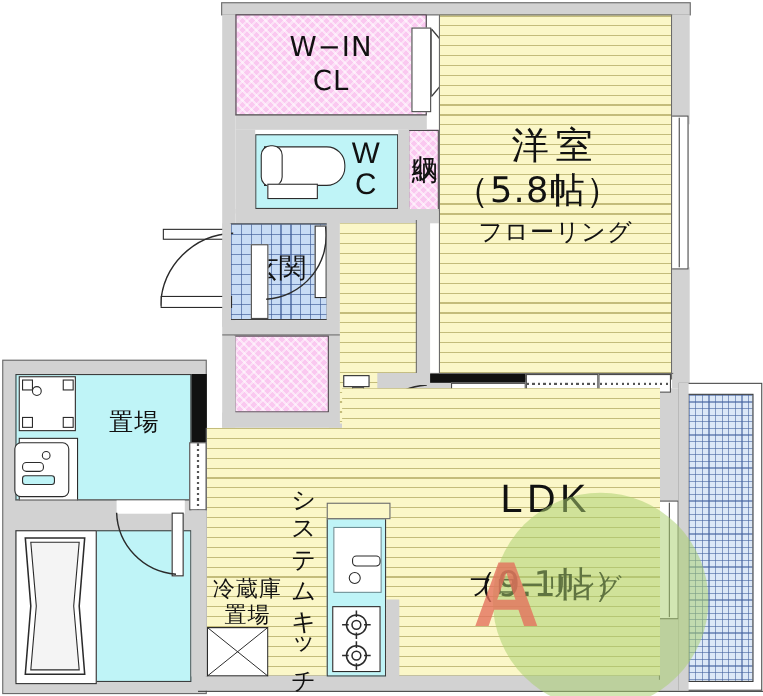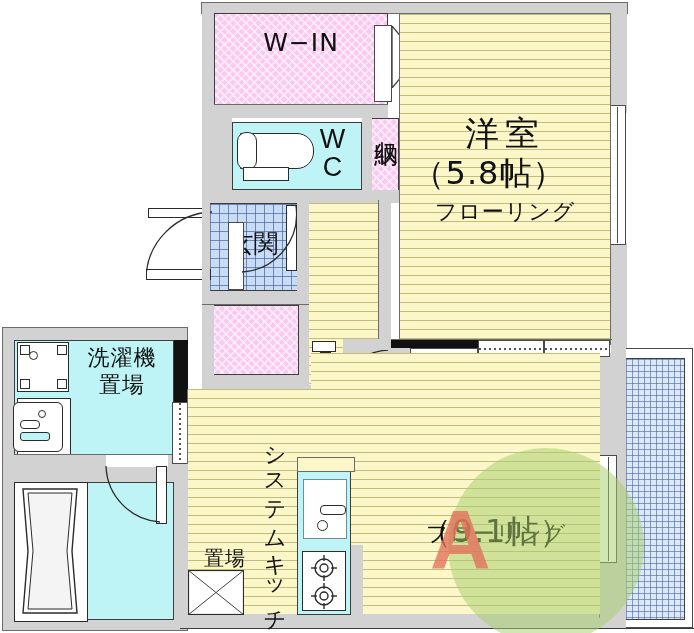--- a/index.html
+++ b/index.html
@@ -115,20 +115,21 @@
 
   <div class="b white" style="left:599px;top:455px;width:18px;height:108px;"></div>
   <div class="b" style="left:608px;top:457px;width:1px;height:104px;background:#4a4a4a;"></div>
 
   <div class="b" style="left:617px;top:348px;width:76px;height:280px;border:1px solid #4a4a4a;background:#ffffff;"></div>
   <div class="b tilebal" style="left:625px;top:358px;width:60px;height:262px;"></div>
   <div class="b wallplain" style="left:617px;top:348px;width:9px;height:280px;"></div>
 
   <div class="b pinkrm" style="left:214px;top:13px;width:174px;height:92px;"></div>
   <div class="lab jp" style="left:214px;top:28px;width:174px;font-size:25px;">W−IN</div>
+  <div class="lab jp" style="left:214px;top:59px;width:174px;font-size:25px;">CL</div>
 
   <div class="b white" style="left:374px;top:25px;width:18px;height:77px;"></div>
   <svg class="b" style="left:392px;top:26px;width:26px;height:62px;" viewBox="0 0 26 62">
     <polygon points="0,0 26,31 0,62" fill="#ffffff" stroke="#3d3d3d" stroke-width="1.3"></polygon>
   </svg>
 
   <div class="b cyanrm" style="left:232px;top:122px;width:130px;height:68px;"></div>
   <div class="lab" style="left:310px;top:124px;width:46px;font-size:27px;">W</div>
   <div class="lab" style="left:310px;top:152px;width:46px;font-size:27px;">C</div>
 
@@ -189,21 +190,20 @@
   <div class="b wallplain" style="left:343px;top:339px;width:48px;height:15px;"></div>
   <div class="b wallblack" style="left:391px;top:340px;width:19px;height:8px;"></div>
 
   <div class="b whiteNB" style="left:312px;top:341px;width:24px;height:11px;border:1px solid #2b2b2b;"></div>
   <div class="b" style="left:320px;top:352px;width:11px;height:58px;background:#fff;border:1.4px solid #2b2b2b;"></div>
   <svg class="b" style="left:330px;top:350px;width:62px;height:62px;" viewBox="0 0 62 62">
     <path d="M 0 60 A 62 62 0 0 1 58 0" fill="none" stroke="#2b2b2b" stroke-width="1.3"></path>
   </svg>
 
   <div class="b cyanrm" style="left:14px;top:340px;width:160px;height:115px;"></div>
-  <div class="lab jp" style="left:68px;top:345px;width:108px;font-size:22px;">洗濯機</div>
   <div class="lab jp" style="left:68px;top:372px;width:108px;font-size:22px;">置場</div>
 
   <div class="fix" style="left:17px;top:342px;width:50px;height:48px;"></div>
   <div class="fix" style="left:20px;top:345px;width:8px;height:8px;"></div>
   <div class="fix" style="left:57px;top:345px;width:8px;height:8px;"></div>
   <div class="fix" style="left:20px;top:379px;width:8px;height:8px;"></div>
   <div class="fix" style="left:57px;top:379px;width:8px;height:8px;"></div>
   <div class="fix" style="left:29px;top:351px;width:7px;height:7px;border-radius:50%;"></div>
 
   <div class="fix" style="left:17px;top:398px;width:52px;height:56px;"></div>
@@ -229,25 +229,27 @@
     <path d="M 2 0 A 58 58 0 0 0 56 56" fill="none" stroke="#2b2b2b" stroke-width="1.3"></path>
   </svg>
 
   <div class="b wallblack" style="left:174px;top:340px;width:14px;height:62px;"></div>
   <div class="b slidedotV" style="left:172px;top:402px;width:16px;height:62px;"></div>
 
   <div class="b floorwoodNB" style="left:188px;top:389px;width:412px;height:225px;"></div>
   <div class="b floorwoodNB" style="left:311px;top:353px;width:289px;height:40px;"></div>
   <div class="b" style="left:187px;top:389px;width:1px;height:226px;background:#6b6b6b;"></div>
 
+  <div class="lab" style="left:390px;top:432px;width:212px;font-size:36px;letter-spacing:4px;">LDK</div>
   <div class="lab jp" style="left:390px;top:477px;width:212px;font-size:32px;letter-spacing:1px;margin-top:36px;">（9.1帖）</div>
   <div class="lab jp" style="left:390px;top:521px;width:212px;font-size:22px;letter-spacing:1px;">フローリング</div>
 
   <div class="lab jp vert" style="left:258px;top:432px;width:30px;height:178px;font-size:22px;">システムキッチン</div>
 
+  <div class="lab jp" style="left:186px;top:524px;width:78px;font-size:20px;">冷蔵庫</div>
   <div class="lab jp" style="left:186px;top:547px;width:78px;font-size:20px;">置場</div>
   <svg class="b" style="left:188px;top:570px;width:56px;height:45px;" viewBox="0 0 56 45">
     <rect x="0.5" y="0.5" width="55" height="44" fill="#fff" stroke="#2b2b2b" stroke-width="1.2"></rect>
     <line x1="0" y1="0" x2="56" y2="45" stroke="#2b2b2b" stroke-width="0.9"></line>
     <line x1="56" y1="0" x2="0" y2="45" stroke="#2b2b2b" stroke-width="0.9"></line>
   </svg>
 
   <div class="b cyanrmNB" style="left:297px;top:471px;width:54px;height:144px;border:1px solid #3d3d3d;"></div>
   <div class="b" style="left:297px;top:457px;width:58px;height:15px;background:#fbf7c8;border:1px solid #6b6b6b;"></div>
 

